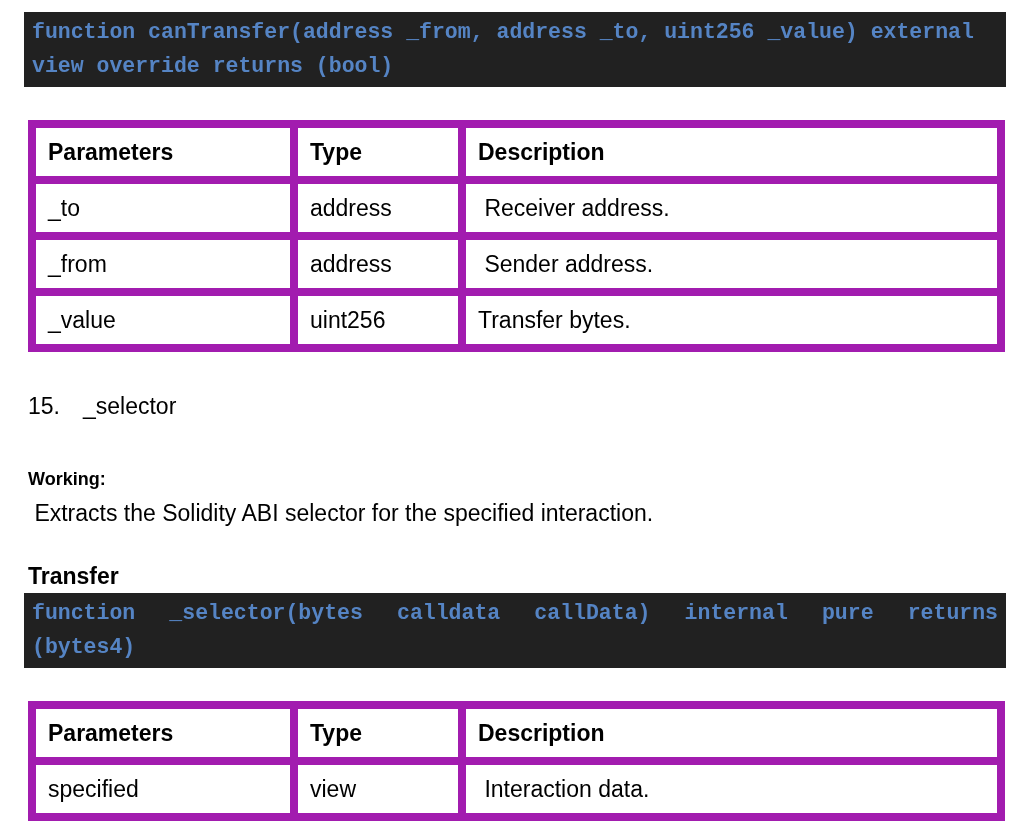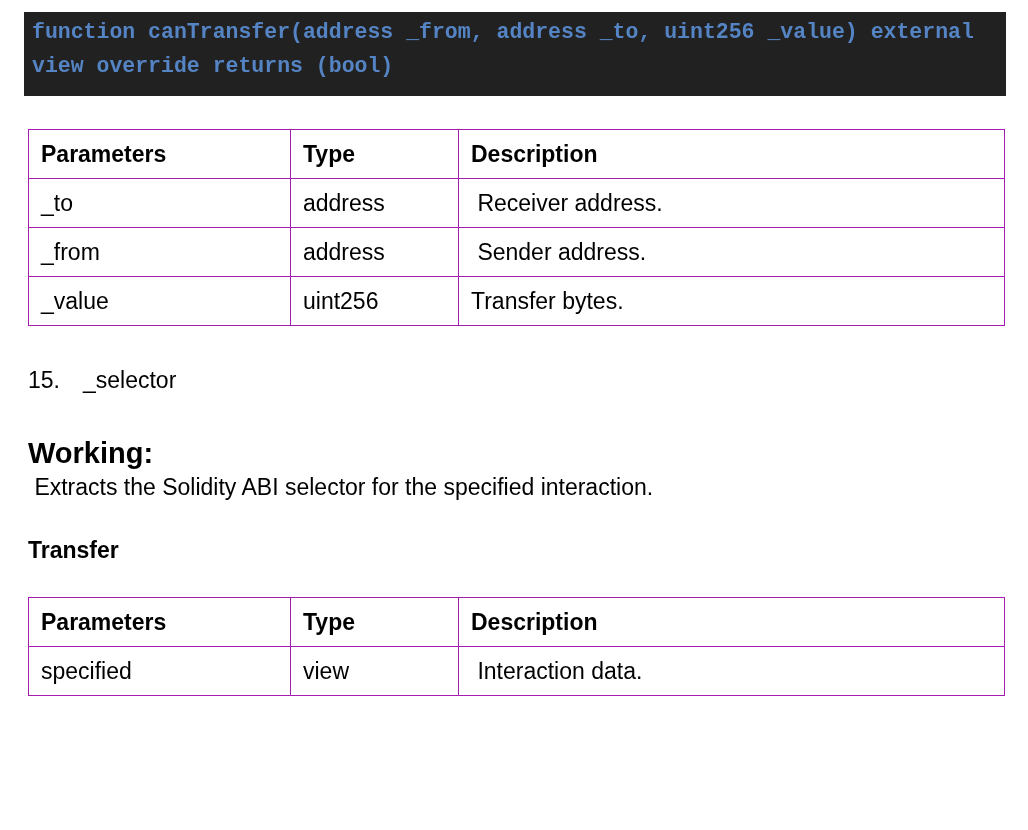--- a/index.html
+++ b/index.html
@@ -17,39 +17,39 @@
     padding: 12px 22px 0 24px;
     background: #ffffff;
     overflow: hidden;
   }
   .code-block {
     background: var(--code-background, #212121);
     color: var(--code-text, #5584c4);
     font-family: "Liberation Mono", "DejaVu Sans Mono", monospace;
     font-size: 21.5px;
     line-height: 34px;
-    padding: 3px 8px 13px 8px;
+    padding: 3px 8px 4px 8px;
     font-weight: bold;
   }
   .code-line { white-space: pre-wrap; }
   .code-line.justify {
     white-space: normal;
     text-align: justify;
     text-align-last: justify;
   }
   table.params-table {
     border-collapse: collapse;
     table-layout: fixed;
     width: 977px;
     margin-left: 4px;
     margin-top: 33px;
   }
   table.params-table th,
   table.params-table td {
-    border: 1px solid #a21caf;
+    border: 8px solid #a21caf;
     font-size: 23px;
     height: 48px;
     padding: 0 12px;
     vertical-align: middle;
     text-align: left;
     white-space: pre-wrap;
     overflow: hidden;
   }
   table.params-table th { font-weight: bold; }
   .col-param { width: 262px; }
@@ -58,21 +58,21 @@
     font-size: 23px;
     font-weight: normal;
     margin: 40px 0 0 4px;
     line-height: 28px;
   }
   .section-heading .h-num {
     display: inline-block;
     min-width: 55px;
   }
   .working-label {
-    font-size: 29px;
+    font-size: 18px;
     font-weight: bold;
     line-height: 34px;
     margin: 42px 0 0 4px;
   }
   .working-text {
     font-size: 23px;
     line-height: 34px;
     margin: 0 0 17px 4px;
     white-space: pre-wrap;
   }
@@ -129,20 +129,24 @@
 
   <div class="section-heading">
     <span class="h-num">15.</span><span>_selector</span>
   </div>
 
   <div class="working-label">Working:</div>
   <div class="working-text"> Extracts the Solidity ABI selector for the specified interaction.</div>
 
   <div class="signature-label">Transfer</div>
 
+  <div class="code-block mt-code2">
+    <div class="code-line justify">function _selector(bytes calldata callData) internal pure returns</div>
+    <div class="code-line">(bytes4)</div>
+  </div>
 
   <table class="params-table mt-table2">
     <colgroup>
       <col class="col-param">
       <col class="col-type">
       <col>
     </colgroup>
     <thead>
       <tr>
         <th>Parameters</th>

